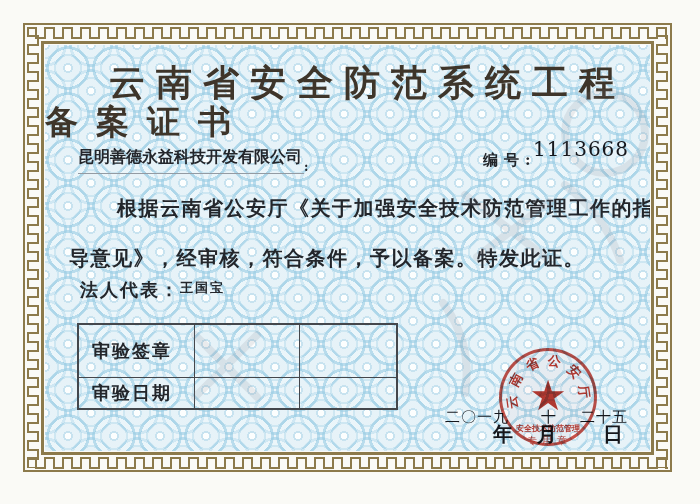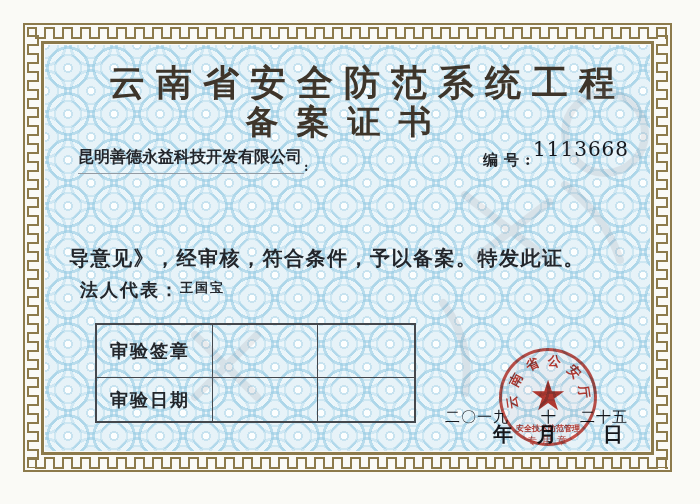--- a/index.html
+++ b/index.html
@@ -50,21 +50,21 @@
         rgba(150,203,227,.60) 19px 21.5px,
         rgba(0,0,0,0) 22px);
     background-size:46px 46px,46px 46px;
     background-position:0 0,23px 23px;
   }
   .abs{position:absolute;}
   
   .title1{top:14px;left:0;right:0;text-align:center;
     font-size:36px;font-weight:700;letter-spacing:11px;
     color:var(--title_ink,#3e352a);white-space:nowrap;margin-left:40px;}
-  .title2{top:55px;left:0;right:0;text-align:center;
+  .title2{top:55px;left:0;right:0;
     font-size:33px;font-weight:700;letter-spacing:18px;
     color:var(--title_ink,#3e352a);white-space:nowrap;}
   
   .company{left:33px;top:102px;font-size:16px;font-weight:700;
     color:var(--text_ink,#23262b);}
   .company .name{display:inline-block;padding:0 2px 5px 0;min-width:196px;
     border-bottom:1px solid var(--underline_gray,#939ba3);}
   .company .colon{font-size:12px;color:var(--text_ink,#23262b);vertical-align:bottom;}
   .num-label{left:438px;top:106px;font-size:15px;font-weight:700;
     letter-spacing:6px;color:var(--text_ink,#23262b);}
@@ -74,23 +74,23 @@
   .body-line{left:24px;font-size:20px;font-weight:700;letter-spacing:1.5px;
     color:var(--text_ink,#23262b);white-space:nowrap;}
   .body-line.l1{top:150px;padding-left:48px;}
   .body-line.l2{top:200px;}
   
   .legal{left:35px;top:233px;font-size:18px;font-weight:700;
     letter-spacing:2px;color:var(--text_ink,#23262b);}
   .legal .rep-name{font-size:13px;position:relative;top:-4px;margin-left:0;
     letter-spacing:2px;}
   
-  .rtable{left:32px;top:278px;width:321px;height:100px;
+  .rtable{left:32px;top:278px;width:321px;height:87px;
     border:2px solid var(--table_line,#44474c);box-sizing:border-box;
-    display:grid;grid-template-columns:116px 105px 1fr;grid-template-rows:53px 1fr;margin-left:18px;}
+    display:grid;grid-template-columns:116px 105px 1fr;grid-template-rows:53px 1fr;}
   .rtable .cell{border-right:1.5px solid var(--table_line,#44474c);
     border-bottom:1.5px solid var(--table_line,#44474c);
     display:flex;align-items:center;}
   .rtable .cell:nth-child(3n){border-right:none;}
   .rtable .cell.last-row{border-bottom:none;}
   .rtable .lbl{padding-left:13px;font-size:18px;font-weight:700;
     letter-spacing:2px;color:var(--text_ink,#23262b);}
   
   .annual{left:225px;top:376px;font-size:20px;font-weight:700;
     letter-spacing:18px;color:var(--text_ink,#23262b);white-space:nowrap;}
@@ -151,20 +151,21 @@
     <div class="abs title1">云南省安全防范系统工程</div>
     <div class="abs title2">备案证书</div>
 
     <div class="abs company">
       <span class="name">昆明善德永益科技开发有限公司</span><span class="colon">:</span>
     </div>
 
     <div class="abs num-label">编号:</div>
     <div class="abs num-value">1113668</div>
 
+    <div class="abs body-line l1">根据云南省公安厅《关于加强安全技术防范管理工作的指</div>
     <div class="abs body-line l2">导意见》，经审核，符合条件，予以备案。特发此证。</div>
 
     <div class="abs legal">
       <span>法人代表：</span><span class="rep-name">王国宝</span>
     </div>
 
     <div class="abs rtable">
       <div class="cell">
         <span class="lbl">审验签章</span>
       </div>

